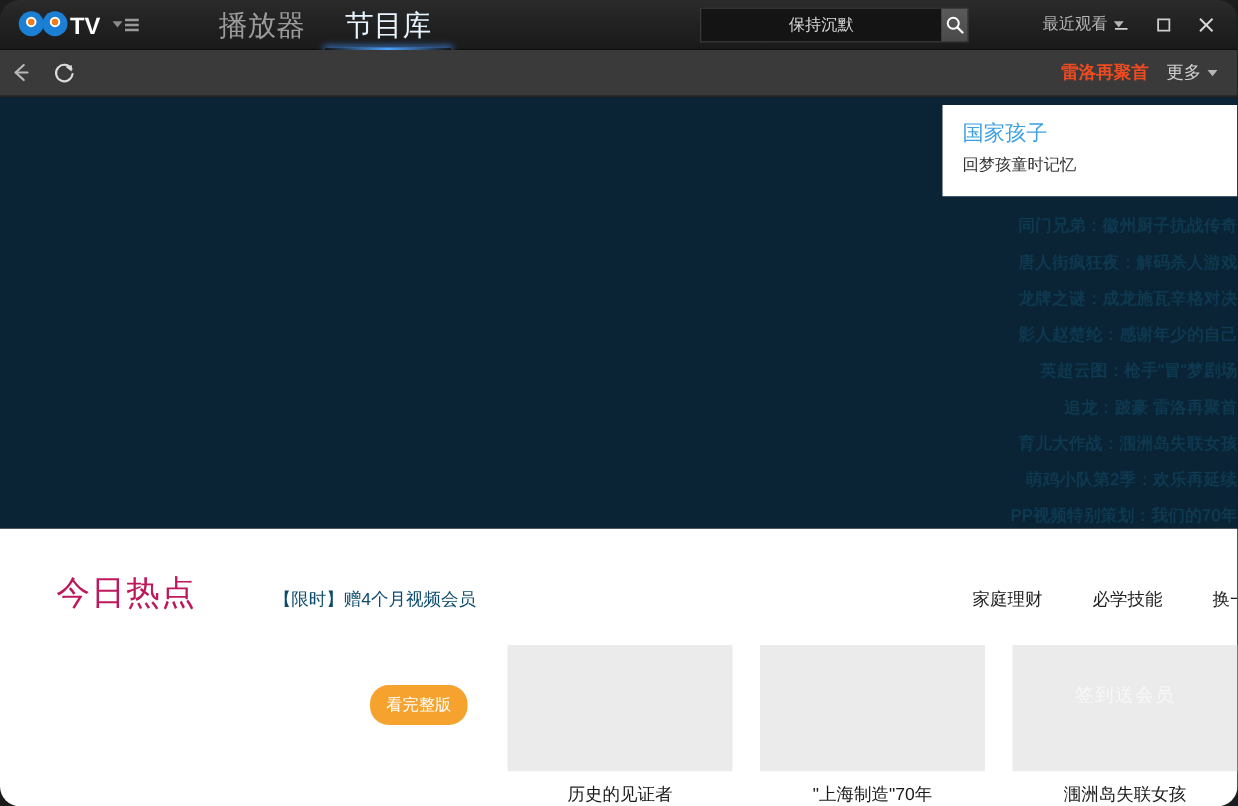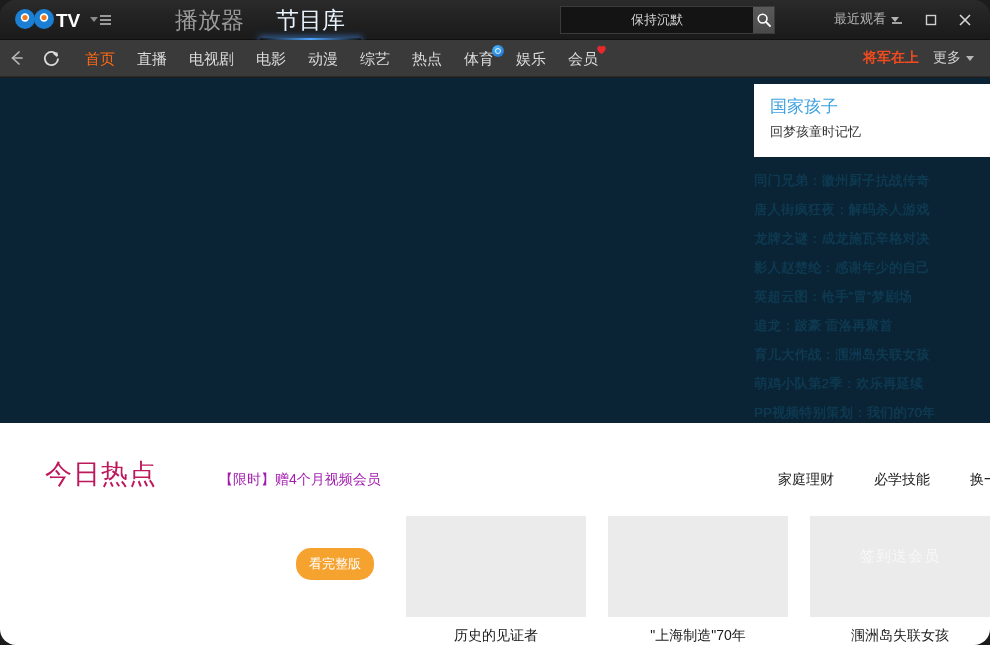--- a/index.html
+++ b/index.html
@@ -118,40 +118,40 @@
     position: absolute; left: 0; top: 78px; width: 990px; height: 345px;
     background: #0a2436; overflow: hidden;
   }
   .hero-card {
     position: absolute; left: 754px; top: 6px; width: 236px; height: 73px;
     background: #ffffff; padding: 11px 0 0 16px; font-family: Liberation Serif, serif;
   }
   .hero-card-title { font-size: 17px; color: #3da0e0; margin-bottom: 5px; }
   .hero-card-sub { font-size: 13px; color: #333333; }
   .hero-list {
-    position: absolute; left: 754px; top: 88px; width: 236px;
+    position: absolute; left: 754px; top: 88px; width: 236px; text-align: right;
   }
   .hero-list-item {
     font-size: 13.5px; color: #0e3b52; line-height: 29px;
     white-space: nowrap; cursor: pointer; text-shadow: 0 0 1px rgba(30,90,120,0.5);
   }
 
   
   .panel {
     position: absolute; left: 0; top: 423px; width: 990px; height: 222px;
     background: #ffffff;
   }
   .panel-head { position: relative; height: 100px; }
   .panel-title {
     position: absolute; left: 45px; top: 33px;
     font-size: 27px; color: #be185d; letter-spacing: 1px;
   }
   .panel-promo {
     position: absolute; left: 219px; top: 48px;
-    font-size: 14px; color: #a21caf; cursor: pointer;
+    font-size: 14px; color: #0c4a6e; cursor: pointer;
   }
   .panel-links {
     position: absolute; right: 0px; top: 48px;
     display: flex; align-items: center; gap: 40px; padding-right: 0;
   }
   .panel-link { font-size: 14px; color: #222222; cursor: pointer; white-space: nowrap; }
   .panel-link.last { margin-right: -22px; }
 
   .cards { position: absolute; left: 0; top: 93px; width: 990px; }
   .pill {
@@ -253,45 +253,23 @@
         <line x1="5.5" y1="10" x2="15" y2="10" stroke="#b9b9b9" stroke-width="1.7" stroke-linecap="round"></line>
       </svg>
     </div>
     <div class="nav-icon">
       <svg width="21" height="21" viewBox="0 0 21 21">
         <path d="M16.2 7.2 A6.6 6.6 0 1 0 17 11.2" fill="none" stroke="#dcdcdc" stroke-width="1.7" stroke-linecap="round"></path>
         <path d="M11.6 5.6 L16.6 4.2 L16.2 9.2 Z" fill="#dcdcdc"></path>
       </svg>
     </div>
 
-    <div class="nav-items">
-      <div class="nav-item active">首页</div>
-      <div class="nav-item">直播</div>
-      <div class="nav-item">电视剧</div>
-      <div class="nav-item">电影</div>
-      <div class="nav-item">动漫</div>
-      <div class="nav-item">综艺</div>
-      <div class="nav-item">热点</div>
-      <div class="nav-item">
-        <span>体育</span>
-        <span class="badge-sport">
-            <i></i>
-          </span>
-      </div>
-      <div class="nav-item">娱乐</div>
-      <div class="nav-item">
-        <span>会员</span>
-        <svg class="badge-heart" viewBox="0 0 12 12">
-          <path d="M6 11 C1 7.3 0.6 4.2 2.4 2.6 C3.9 1.3 5.4 2.2 6 3.3 C6.6 2.2 8.1 1.3 9.6 2.6 C11.4 4.2 11 7.3 6 11 Z" fill="#e8282a"></path>
-        </svg>
-      </div>
-    </div>
 
     <div class="nav-right">
-      <div class="nav-promo">将军在上</div>
+      <div class="nav-promo">雷洛再聚首</div>
       <div class="nav-more">
         <span>更多</span>
         <span class="caret"></span>
       </div>
     </div>
   </div>
 
   <div class="hero">
     <div class="hero-card">
       <div class="hero-card-title">国家孩子</div>

